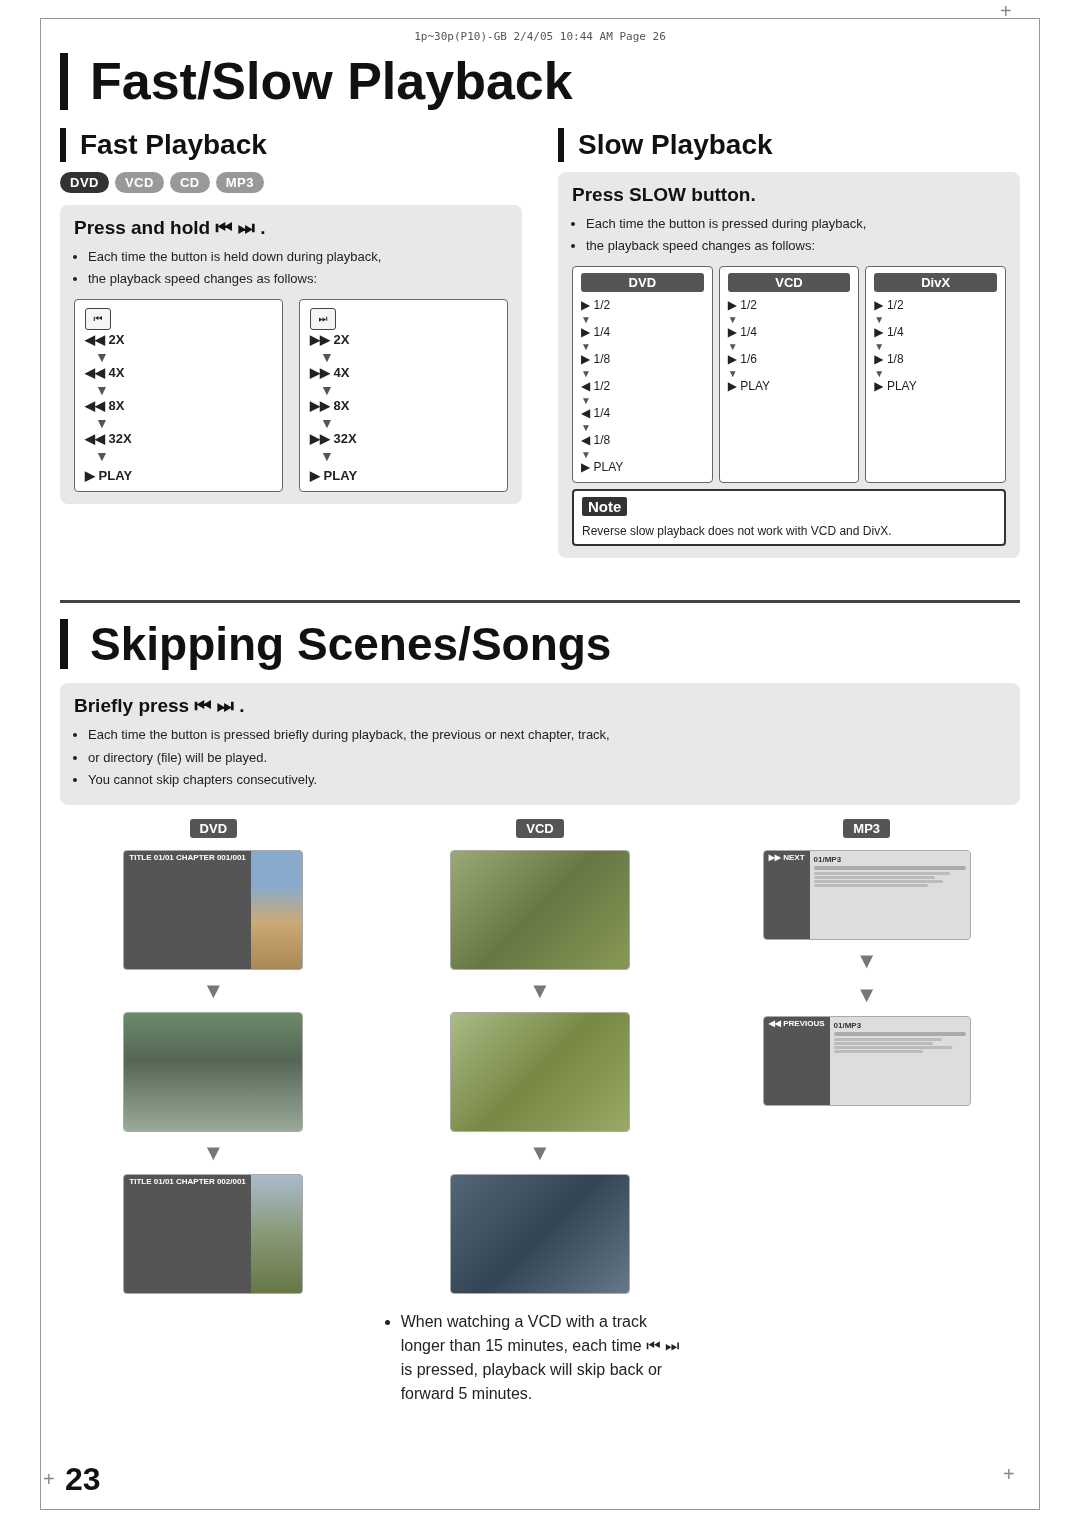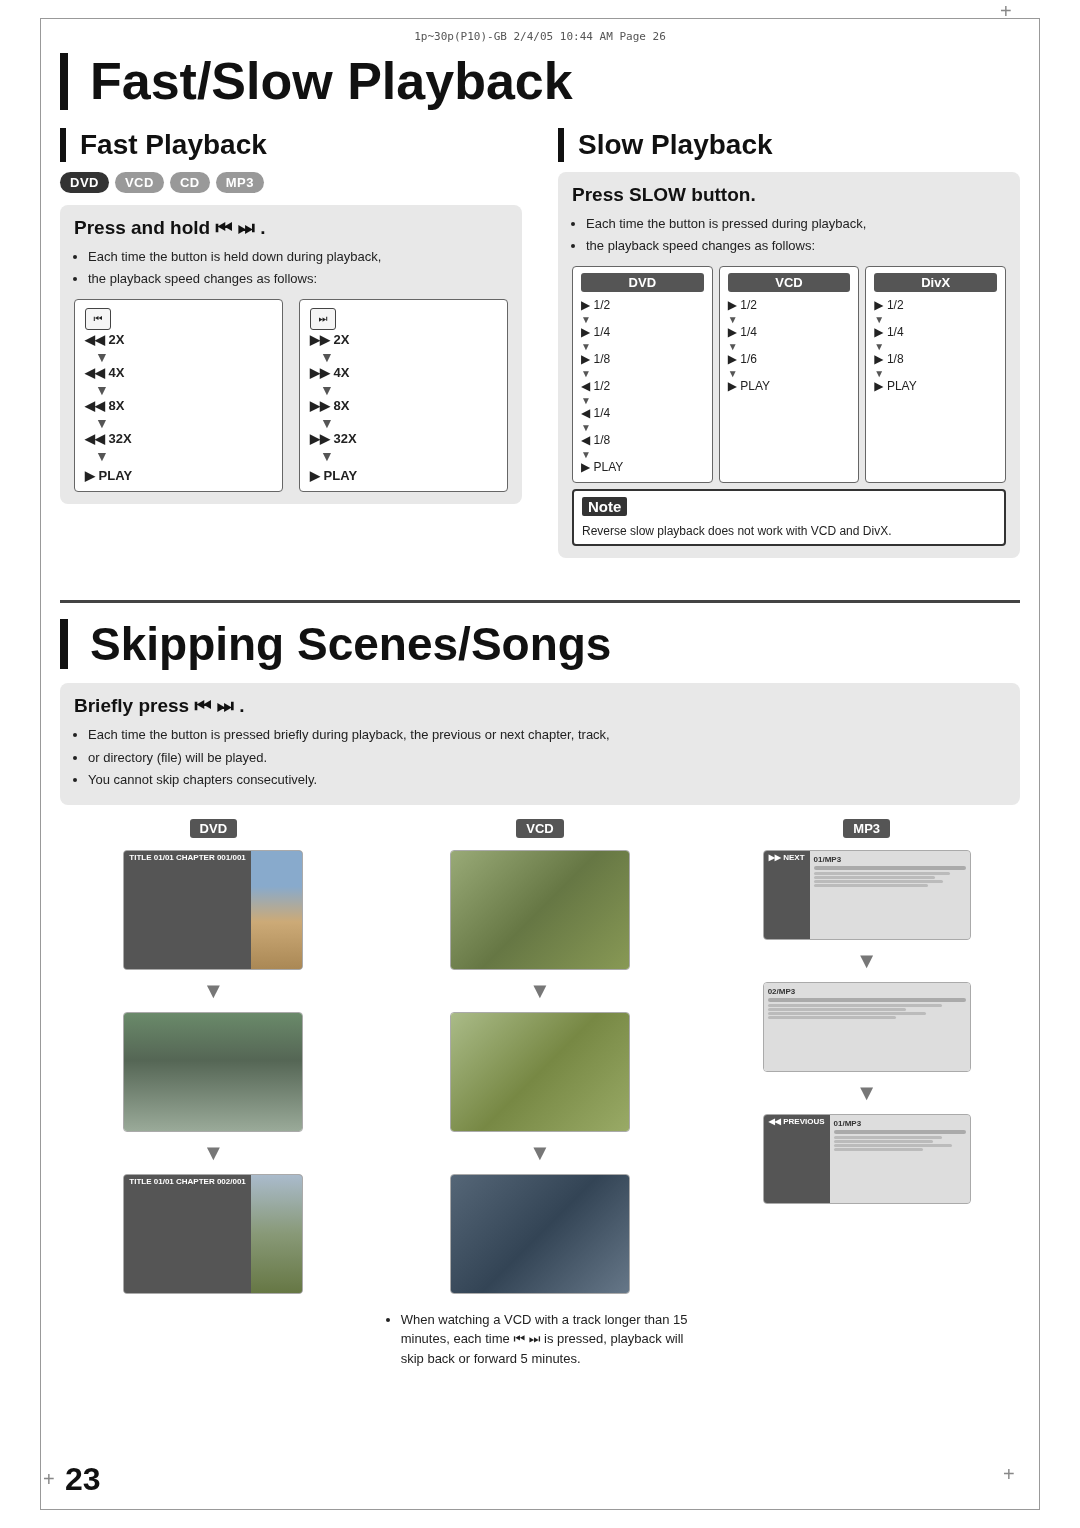--- a/index.html
+++ b/index.html
@@ -340,21 +340,21 @@
       position: absolute;
       bottom: 30px;
       left: 65px;
       font-size: 32px;
       font-weight: 900;
       color: #111;
     }
 
     
     .bottom-note {
-      font-size: 13px;
+      font-size: 16px;
       color: #222;
       line-height: 1.5;
       margin-top: 8px;
     }
 
     .bottom-note li {
       list-style: disc;
       margin-left: 14px;
       margin-bottom: 3px;
     }
@@ -641,32 +641,20 @@
             <div style="height:3px;background:#bbb;margin-bottom:1px;border-radius:2px;width:90%;"></div>
             <div style="height:3px;background:#bbb;margin-bottom:1px;border-radius:2px;width:80%;"></div>
             <div style="height:3px;background:#bbb;margin-bottom:1px;border-radius:2px;width:85%;"></div>
             <div style="height:3px;background:#bbb;border-radius:2px;width:75%;"></div>
           </div>
         </div>
       </div>
 
       <div class="arrow-down-lg">▼</div>
 
-      <div class="screenshot-box mp3">
-        <div class="screenshot-inner">
-          <div class="ss-content mp3-screen" style="background:#ddd;padding:4px;font-size:7px;">
-            <div style="margin-bottom:2px;font-size:8px;font-weight:700;">02/MP3</div>
-            <div style="height:4px;background:#aaa;margin-bottom:2px;border-radius:2px;"></div>
-            <div style="height:3px;background:#bbb;margin-bottom:1px;border-radius:2px;width:88%;"></div>
-            <div style="height:3px;background:#bbb;margin-bottom:1px;border-radius:2px;width:70%;"></div>
-            <div style="height:3px;background:#bbb;margin-bottom:1px;border-radius:2px;width:80%;"></div>
-            <div style="height:3px;background:#bbb;border-radius:2px;width:65%;"></div>
-          </div>
-        </div>
-      </div>
 
       <div class="arrow-down-lg">▼</div>
 
       <div class="screenshot-box mp3">
         <div class="screenshot-inner">
           <div class="ss-top-bar">◀◀ PREVIOUS</div>
           <div class="ss-content mp3-screen" style="background:#ddd;padding:4px;font-size:7px;">
             <div style="margin-bottom:2px;font-size:8px;font-weight:700;">01/MP3</div>
             <div style="height:4px;background:#aaa;margin-bottom:2px;border-radius:2px;"></div>
             <div style="height:3px;background:#bbb;margin-bottom:1px;border-radius:2px;width:82%;"></div>

